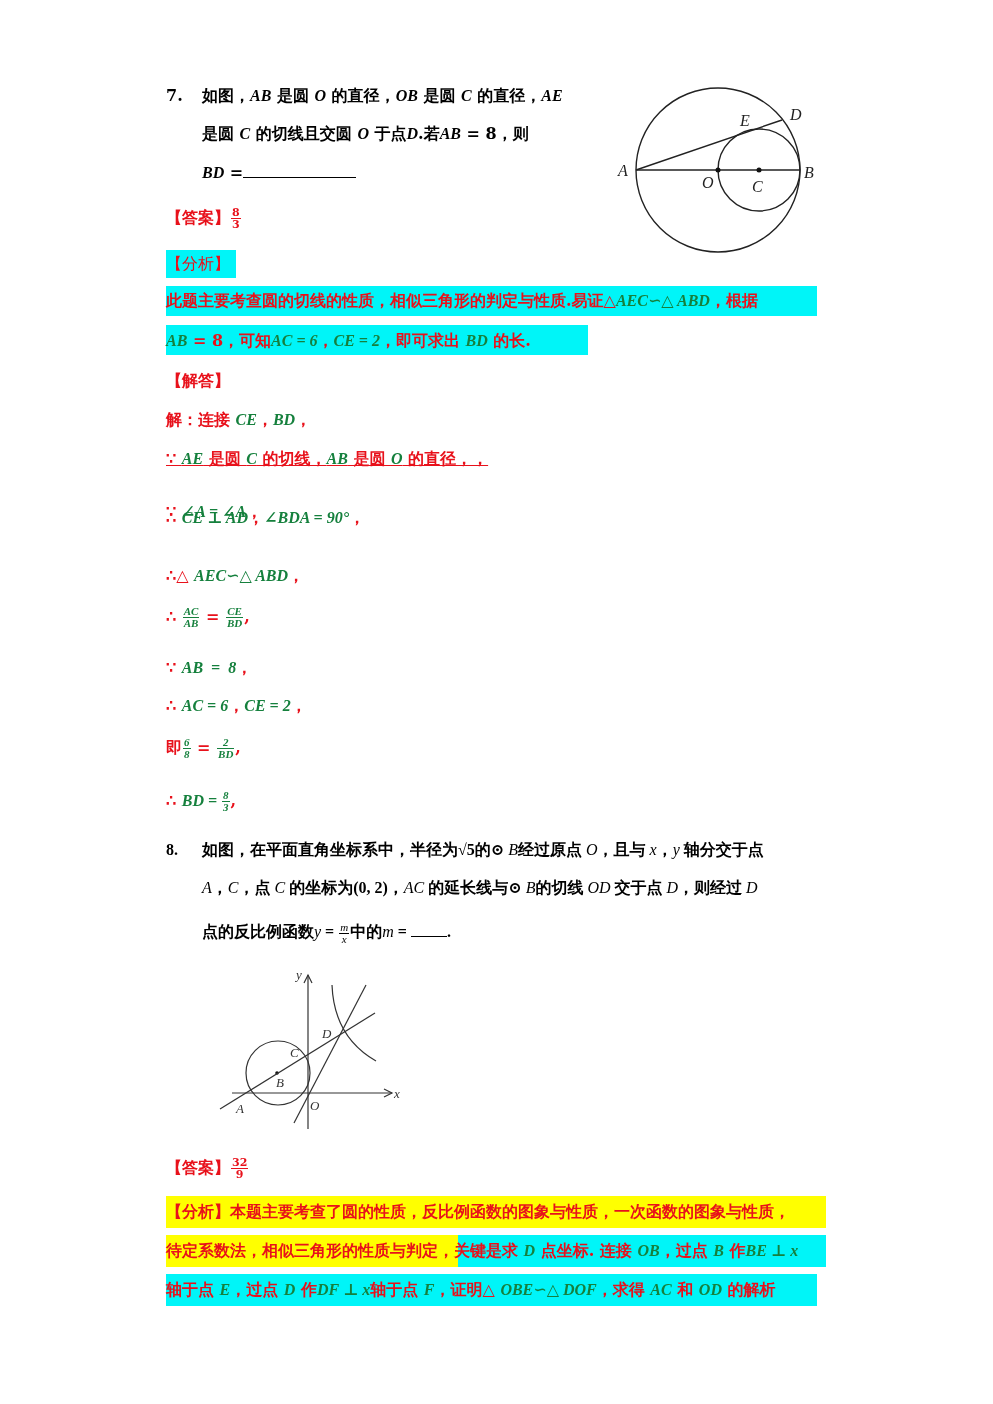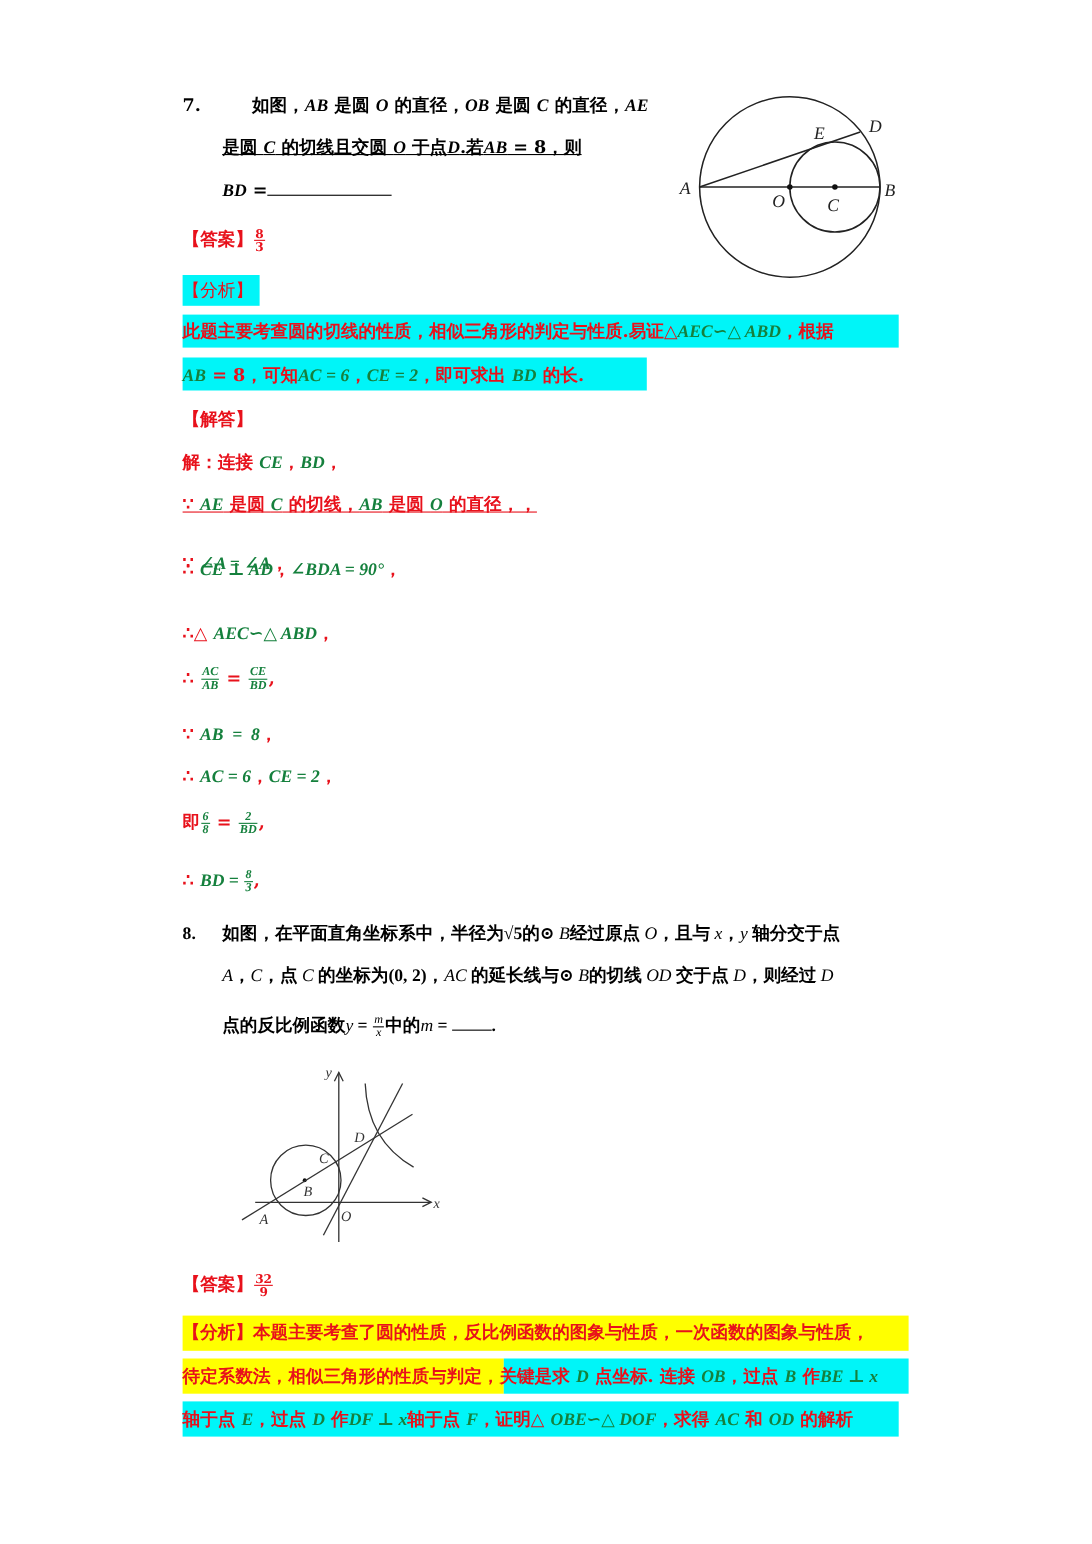--- a/index.html
+++ b/index.html
@@ -19,25 +19,25 @@
   .plain { font-family:"Liberation Serif","DejaVu Serif",serif; font-weight:normal; }
   .plain .m { font-weight:normal; }
   svg text { font-family:"Liberation Serif","DejaVu Serif",serif; font-style:italic; }
   .band { position:absolute; }
 </style>
 </head>
 <body>
 
 <div class="abs q" style="left:166px;top:86px;">7.</div>
 
-<div class="abs q" style="left:202px;top:86px;margin-left:27px;">
+<div class="abs q" style="left:202px;top:86px;">
   <span>如图，</span><span class="m">AB</span><span> 是圆 </span><span class="m">O</span><span> 的直径，</span><span class="m">OB</span><span> 是圆 </span><span class="m">C</span><span> 的直径，</span><span class="m">AE</span>
 </div>
 
-<div class="abs q" style="left:202px;top:124px;text-decoration:underline;">
+<div class="abs q" style="left:202px;top:124px;">
   <span>是圆 </span><span class="m">C</span><span> 的切线且交圆 </span><span class="m">O</span><span> 于点</span><span class="m">D</span><span>.若</span><span class="m">AB</span><span> = 8，则</span>
 </div>
 
 <div class="abs q" style="left:202px;top:163px;">
   <span class="m">BD</span><span> =</span><span class="blank" style="width:113px;"></span>
 </div>
 
 <svg class="abs" style="left:612px;top:82px;" width="216" height="172" viewBox="0 0 216 172">
   <circle cx="106" cy="88" r="82" fill="none" stroke="#222" stroke-width="1.4"></circle>
   <circle cx="147" cy="88" r="41" fill="none" stroke="#222" stroke-width="1.4"></circle>

